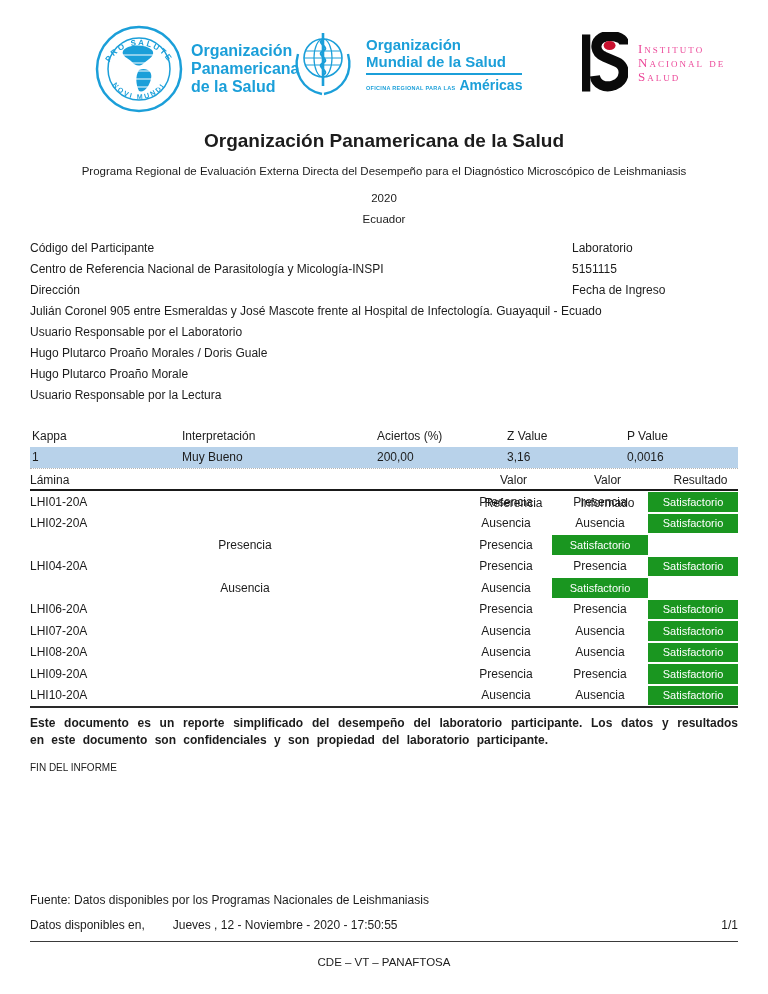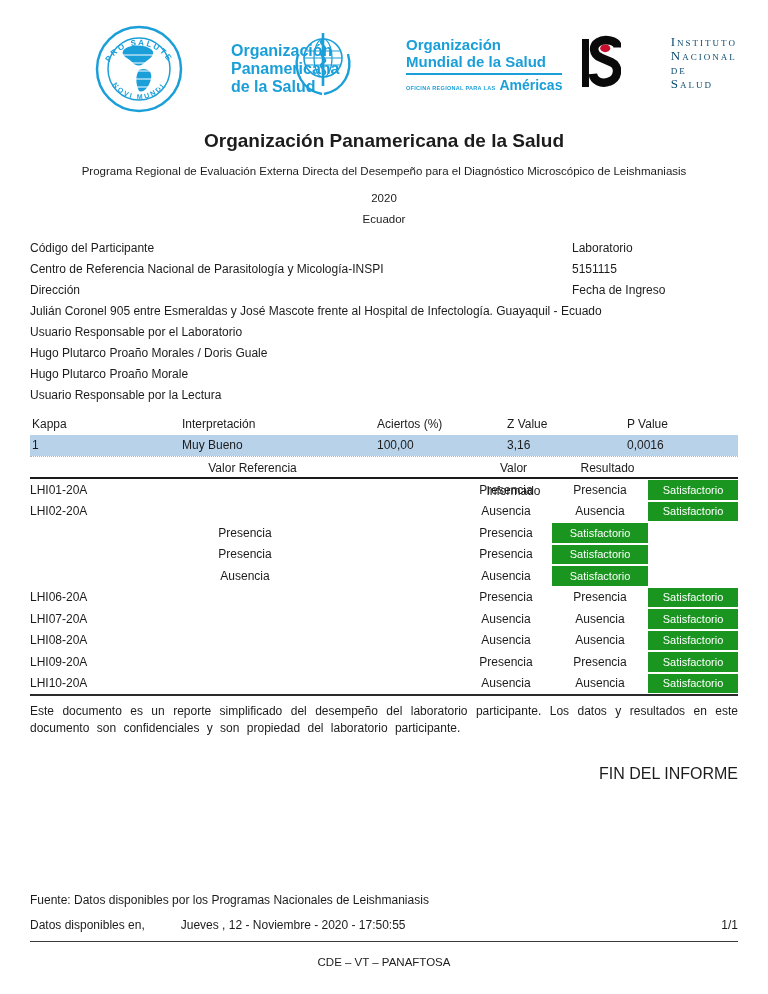--- a/index.html
+++ b/index.html
@@ -8,73 +8,73 @@
     --badge-green:#1a9620;
     --ink:#1c1c1c;
   }
   *{margin:0;padding:0;box-sizing:border-box;}
   html,body{background:#fff;}
   body{font-family:"Liberation Sans","DejaVu Sans",sans-serif;color:var(--ink);}
   .page{position:relative;width:768px;height:994px;background:#fff;padding:0 30px;overflow:hidden;}
 
   
   .logos{position:relative;height:120px;}
-  .logo-block{position:absolute;display:flex;align-items:center;gap:40px;}
+  .logo-block{position:absolute;display:flex;align-items:center;}
   .paho{left:65px;top:25px;}
   .who{left:258px;top:28px;}
   .ins{left:552px;top:32px;}
   .paho-text{margin-left:8px;font-weight:bold;color:var(--logo-blue);font-size:16px;line-height:18px;}
   .who-text{margin-left:8px;color:var(--logo-blue);}
   .who-main{font-weight:bold;font-size:15px;line-height:17px;}
   .who-rule{border-top:2px solid var(--logo-blue);margin:3px 0 2px 0;}
   .who-region{display:flex;align-items:baseline;gap:4px;}
   .who-region-prefix{font-size:5.5px;font-weight:bold;letter-spacing:.3px;}
   .who-region-name{font-size:14px;font-weight:bold;}
-  .ins-text{margin-left:10px;font-family:"Liberation Serif","DejaVu Serif",serif;font-variant:small-caps;letter-spacing:2px;font-size:13px;line-height:14px;color:#0c4a6e;}
+  .ins-text{margin-left:10px;font-family:"Liberation Serif","DejaVu Serif",serif;font-variant:small-caps;letter-spacing:2px;font-size:13px;line-height:14px;color:#ec4899;}
 
   
   .title-main{margin-top:10px;text-align:center;font-size:19px;font-weight:bold;}
   .title-sub{margin-top:11px;text-align:center;font-size:13px;}
   .title-program{margin-top:13px;text-align:center;font-size:11.5px;}
   .title-year{margin-top:15px;text-align:center;font-size:11.5px;}
   .title-country{margin-top:9px;text-align:center;font-size:11.5px;}
 
   
   .info{margin-top:13px;display:grid;grid-template-columns:542px 1fr;font-size:12px;}
   .info > div{height:21px;line-height:21px;white-space:nowrap;overflow:visible;}
   .info .full{grid-column:1 / span 2;}
 
   
-  .ktable{margin-top:7px;font-size:12px;}
+  .ktable{margin-top:19px;font-size:12px;}
   .krow{display:grid;grid-template-columns:150px 195px 130px 120px 1fr;}
   .khead{height:22px;line-height:22px;}
   .kdata{height:21px;line-height:21px;background:var(--row-blue);}
   .kdata>div{padding-left:2px;}
   .khead>div{padding-left:2px;}
 
   
   .lhead{display:grid;grid-template-columns:430px 92px 96px 90px;height:23px;line-height:23px;
          border-top:1px dotted #b5b5b5;border-bottom:2px solid #1a1a1a;font-size:12px;}
   .lhead .c2,.lhead .c3,.lhead .c4{text-align:center;margin-left:15px;}
   .rrow{display:grid;grid-template-columns:430px 92px 96px 90px;height:21.5px;align-items:center;font-size:12px;}
   .rrow .c2,.rrow .c3{text-align:center;}
   .rrow .c4{height:100%;padding:1px 0;}
   .badge{display:flex;align-items:center;justify-content:center;width:100%;height:100%;
          background:var(--badge-green);color:#fff;font-size:11px;}
   .table-end{border-top:2px solid #2a2a2a;}
 
   
-  .disclaimer{margin-top:7px;font-size:12px;line-height:17px;text-align:justify;word-spacing:4px;}
-  .fin{margin-top:28px;text-align:right;font-size:16px;}
+  .disclaimer{margin-top:7px;font-size:12px;line-height:17px;text-align:justify;word-spacing:4px;font-weight:bold;}
+  .fin{margin-top:13px;text-align:left;font-size:10px;}
 
   
   .bottom{position:absolute;left:30px;right:30px;top:893px;font-size:12px;}
   .fuente{line-height:14px;}
   .datos-row{margin-top:11px;display:flex;align-items:baseline;}
-  .datos-value{margin-left:36px;}
+  .datos-value{margin-left:28px;}
   .pagenum{margin-left:auto;}
   .bottom-rule{margin-top:9px;border-top:1.5px solid #3a3a3a;}
   .org-footer{margin-top:14px;text-align:center;font-size:11.5px;}
 
   svg{display:block;}
 </style>
 </head>
 <body>
 
 <div class="page">
@@ -178,27 +178,28 @@
     <div class="krow khead">
       <div>Kappa</div>
       <div>Interpretación</div>
       <div>Aciertos (%)</div>
       <div>Z Value</div>
       <div>P Value</div>
     </div>
     <div class="krow kdata">
       <div>1</div>
       <div>Muy Bueno</div>
-      <div>100,00</div>
+      <div>200,00</div>
       <div>3,16</div>
       <div>0,0016</div>
     </div>
   </div>
 
   <div class="lhead">
+    <div class="c1">Lámina</div>
     <div class="c2">Valor Referencia</div>
     <div class="c3">Valor Informado</div>
     <div class="c4">Resultado</div>
   </div>
 
   <div>
       <div class="rrow">
         <div class="c1">LHI01-20A</div>
         <div class="c2">Presencia</div>
         <div class="c3">Presencia</div>
@@ -215,20 +216,21 @@
         </div>
       </div>
       <div class="rrow">
         <div class="c2">Presencia</div>
         <div class="c3">Presencia</div>
         <div class="c4">
           <span class="badge">Satisfactorio</span>
         </div>
       </div>
       <div class="rrow">
+        <div class="c1">LHI04-20A</div>
         <div class="c2">Presencia</div>
         <div class="c3">Presencia</div>
         <div class="c4">
           <span class="badge">Satisfactorio</span>
         </div>
       </div>
       <div class="rrow">
         <div class="c2">Ausencia</div>
         <div class="c3">Ausencia</div>
         <div class="c4">

